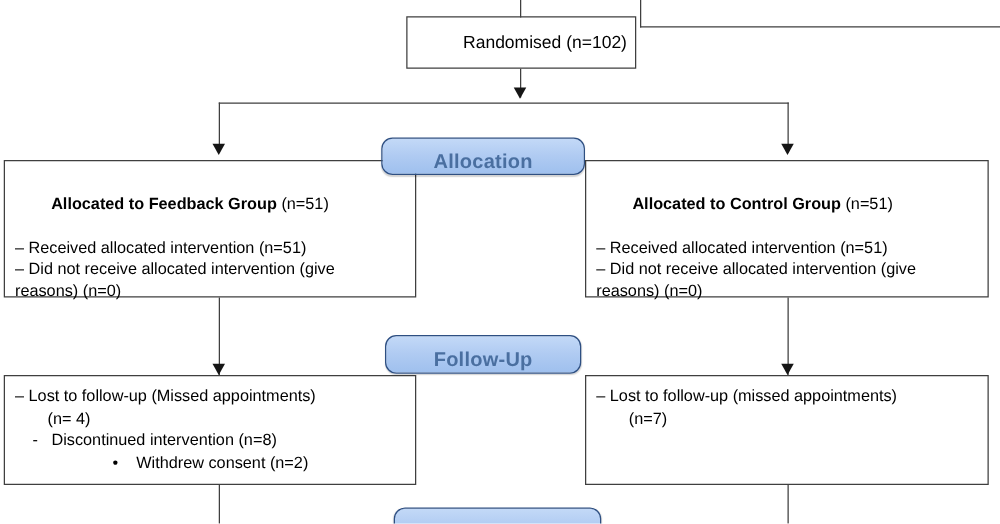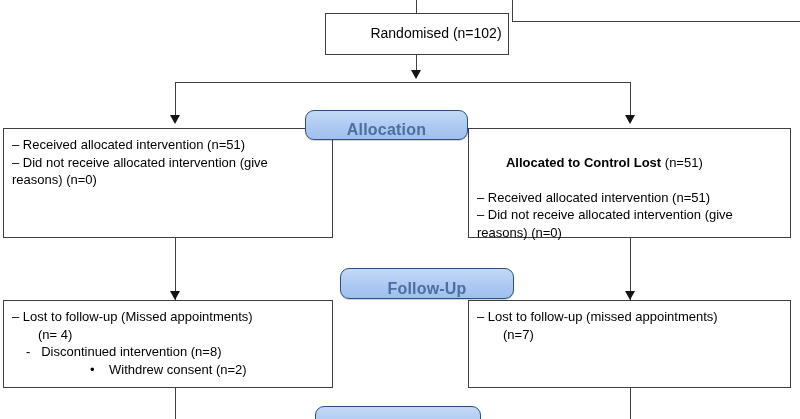--- a/index.html
+++ b/index.html
@@ -118,44 +118,47 @@
 
   <div class="vline" style="left:630px; top:82px; height:40px;"></div>
   <div class="arrowhead" style="left:625px; top:115px;"></div>
 
   <div class="banner" style="left:305px; top:110px; width:163px; height:30px;">
     <span class="banner-label">Allocation</span>
   </div>
 
   <div class="box" style="left:3px; top:128px; width:330px; height:110px;">
     <div class="pad">
+      <span class="box-text li">
+        <span class="bold">Allocated to Feedback Group</span><span> (n=51)</span>
+      </span>
       <span class="box-text li">– Received allocated intervention (n=51)</span>
       <span class="box-text li">– Did not receive allocated intervention (give</span>
       <span class="box-text li">reasons) (n=0)</span>
     </div>
   </div>
 
   <div class="box" style="left:468px; top:128px; width:323px; height:110px;">
     <div class="pad">
       <span class="box-text li">
-        <span class="bold">Allocated to Control Lost</span><span> (n=51)</span>
+        <span class="bold">Allocated to Control Group</span><span> (n=51)</span>
       </span>
       <span class="box-text li">– Received allocated intervention (n=51)</span>
       <span class="box-text li">– Did not receive allocated intervention (give</span>
       <span class="box-text li">reasons) (n=0)</span>
     </div>
   </div>
 
   <div class="vline" style="left:175px; top:238px; height:62px;"></div>
   <div class="arrowhead" style="left:170px; top:291px;"></div>
 
   <div class="vline" style="left:630px; top:238px; height:62px;"></div>
   <div class="arrowhead" style="left:625px; top:291px;"></div>
 
-  <div class="banner" style="left:308px; top:268px; width:174px; height:31px;margin-left:32px;">
+  <div class="banner" style="left:308px; top:268px; width:157px; height:31px;">
     <span class="banner-label">Follow-Up</span>
   </div>
 
   <div class="box" style="left:3px; top:300px; width:330px; height:88px;">
     <div class="pad">
       <span class="box-text li">– Lost to follow-up (Missed appointments)</span>
       <span class="box-text li indent1">(n= 4)</span>
       <span class="box-text li indent2">-   Discontinued intervention (n=8)</span>
       <span class="box-text li indent3">•    Withdrew consent (n=2)</span>
     </div>

